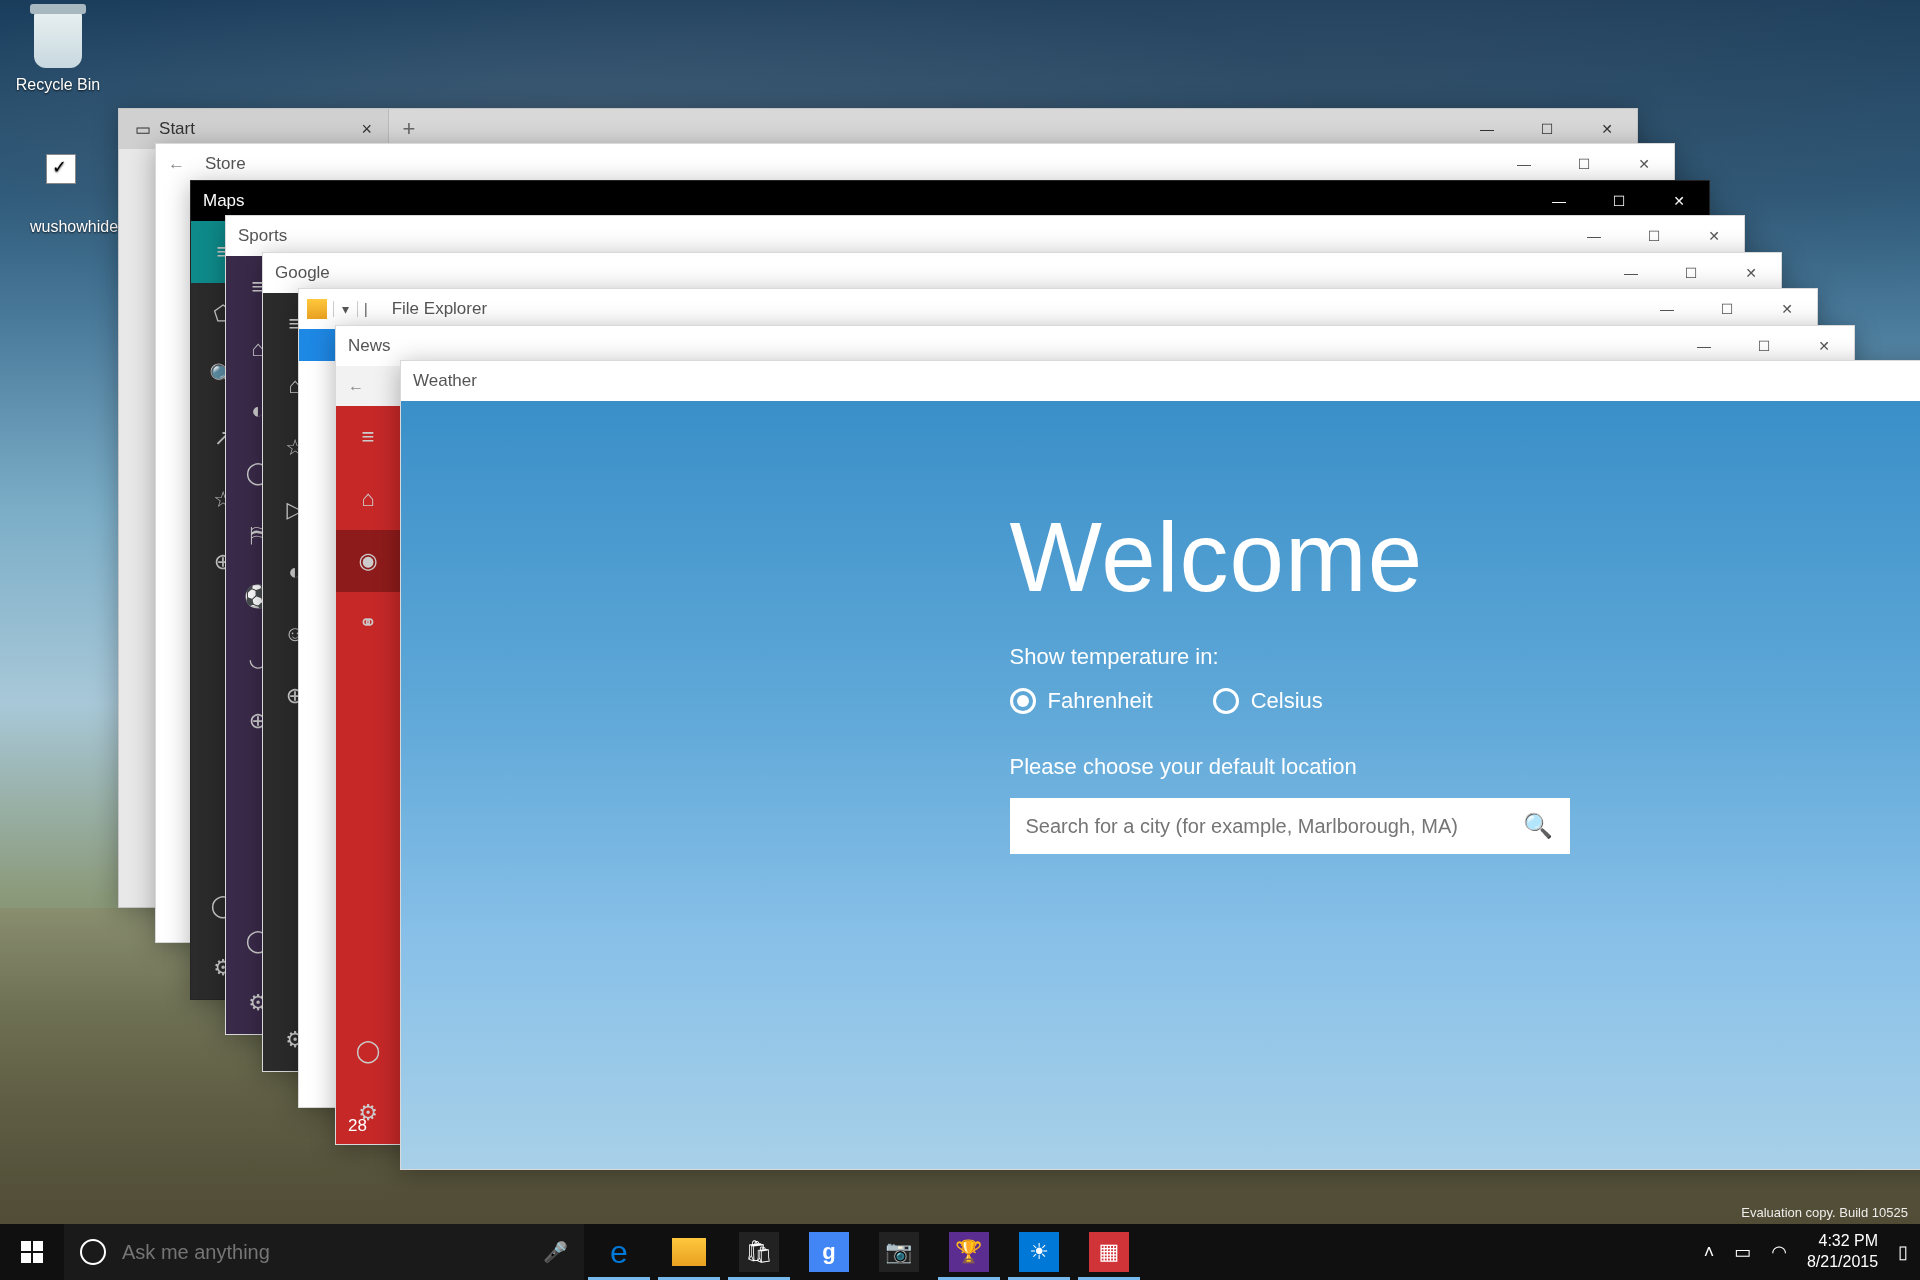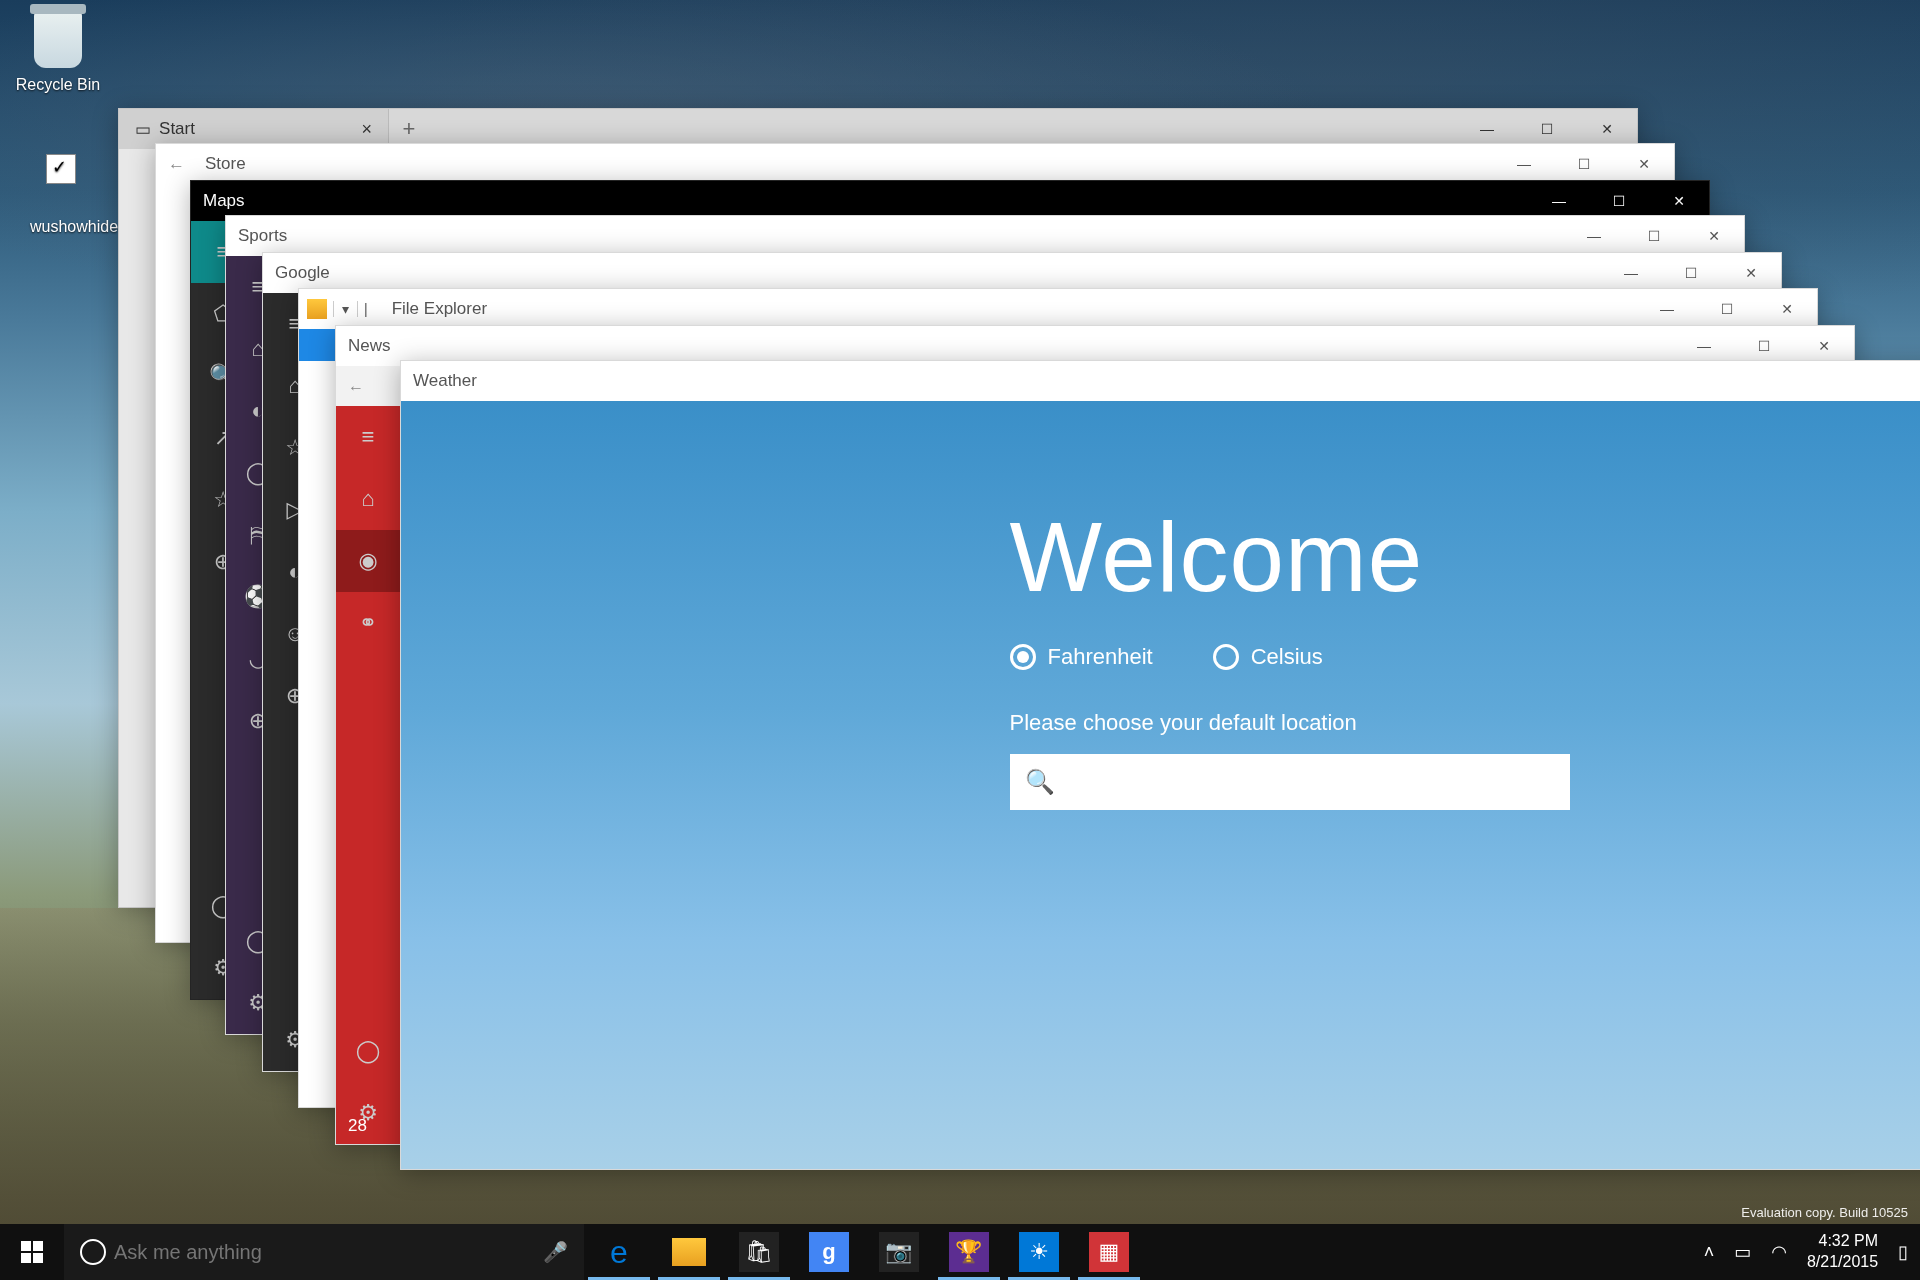--- a/index.html
+++ b/index.html
@@ -42,21 +42,21 @@
 .radio-circle.checked::after { content:""; width:12px; height:12px; background:#fff; border-radius:50%; }
 .search-box { display:flex; align-items:center; background:#fff; height:56px; width:560px; padding:0 16px; }
 .search-box input { flex:1; border:none; outline:none; font-size:20px; color:#666; }
 .search-box .sbtn { font-size:24px; color:#333; cursor:pointer; }
 .note { font-size:16px; margin-top:14px; font-weight:300; opacity:0.95; }
 
 .taskbar { position:absolute; left:0; right:0; bottom:0; height:56px; background:#101010; display:flex; align-items:center; color:#fff; }
 .tb-start { width:64px; height:56px; display:flex; align-items:center; justify-content:center; cursor:pointer; }
 .win-logo { width:22px; height:22px; display:grid; grid-template-columns:1fr 1fr; grid-template-rows:1fr 1fr; gap:2px; }
 .win-logo div { background:#fff; }
-.tb-search { display:flex; align-items:center; background:#1a1a1a; height:56px; width:520px; padding:0 16px; gap:8px; }
+.tb-search { display:flex; align-items:center; background:#1a1a1a; height:56px; width:520px; padding:0 16px; gap:16px; }
 .cortana-circle { width:26px; height:26px; border:2px solid #fff; border-radius:50%; }
 .tb-search input { background:transparent; border:none; outline:none; color:#aaa; font-size:20px; flex:1; }
 .mic { font-size:20px; cursor:pointer; color:#ccc; }
 .tb-apps { display:flex; }
 .tb-app { width:70px; height:56px; display:flex; align-items:center; justify-content:center; cursor:pointer; position:relative; }
 .tb-app.active::after { content:""; position:absolute; bottom:0; left:4px; right:4px; height:3px; background:#76b9ed; }
 .tb-tile { width:40px; height:40px; display:flex; align-items:center; justify-content:center; font-size:22px; color:#fff; }
 .tb-right { margin-left:auto; display:flex; align-items:center; gap:20px; padding-right:12px; font-size:15px; }
 .tb-clock { text-align:right; line-height:1.3; font-size:16px; }
 .tray-icon { cursor:pointer; font-size:18px; }
@@ -222,32 +222,34 @@
       <span>Weather</span>
       <div class="controls">
         <div class="ctrl">—</div>
         <div class="ctrl">☐</div>
         <div class="ctrl">✕</div>
       </div>
     </div>
     <div class="weather-body">
       <div class="weather-content">
         <h1>Welcome</h1>
+        <div class="prompt">Show temperature in:</div>
         <div class="radio-row">
           <div class="radio">
             <div class="radio-circle checked"></div>
             <span>Fahrenheit</span>
           </div>
           <div class="radio">
             <div class="radio-circle"></div>
             <span>Celsius</span>
           </div>
         </div>
         <div class="prompt">Please choose your default location</div>
         <div class="search-box">
+          <input type="text" placeholder="Search for a city (for example, Marlborough, MA)" style="">
           <span class="sbtn">🔍</span>
         </div>
       </div>
     </div>
   </div>
 
   <div class="eval-text">
     <div>Evaluation copy. Build 10525</div>
   </div>
 

